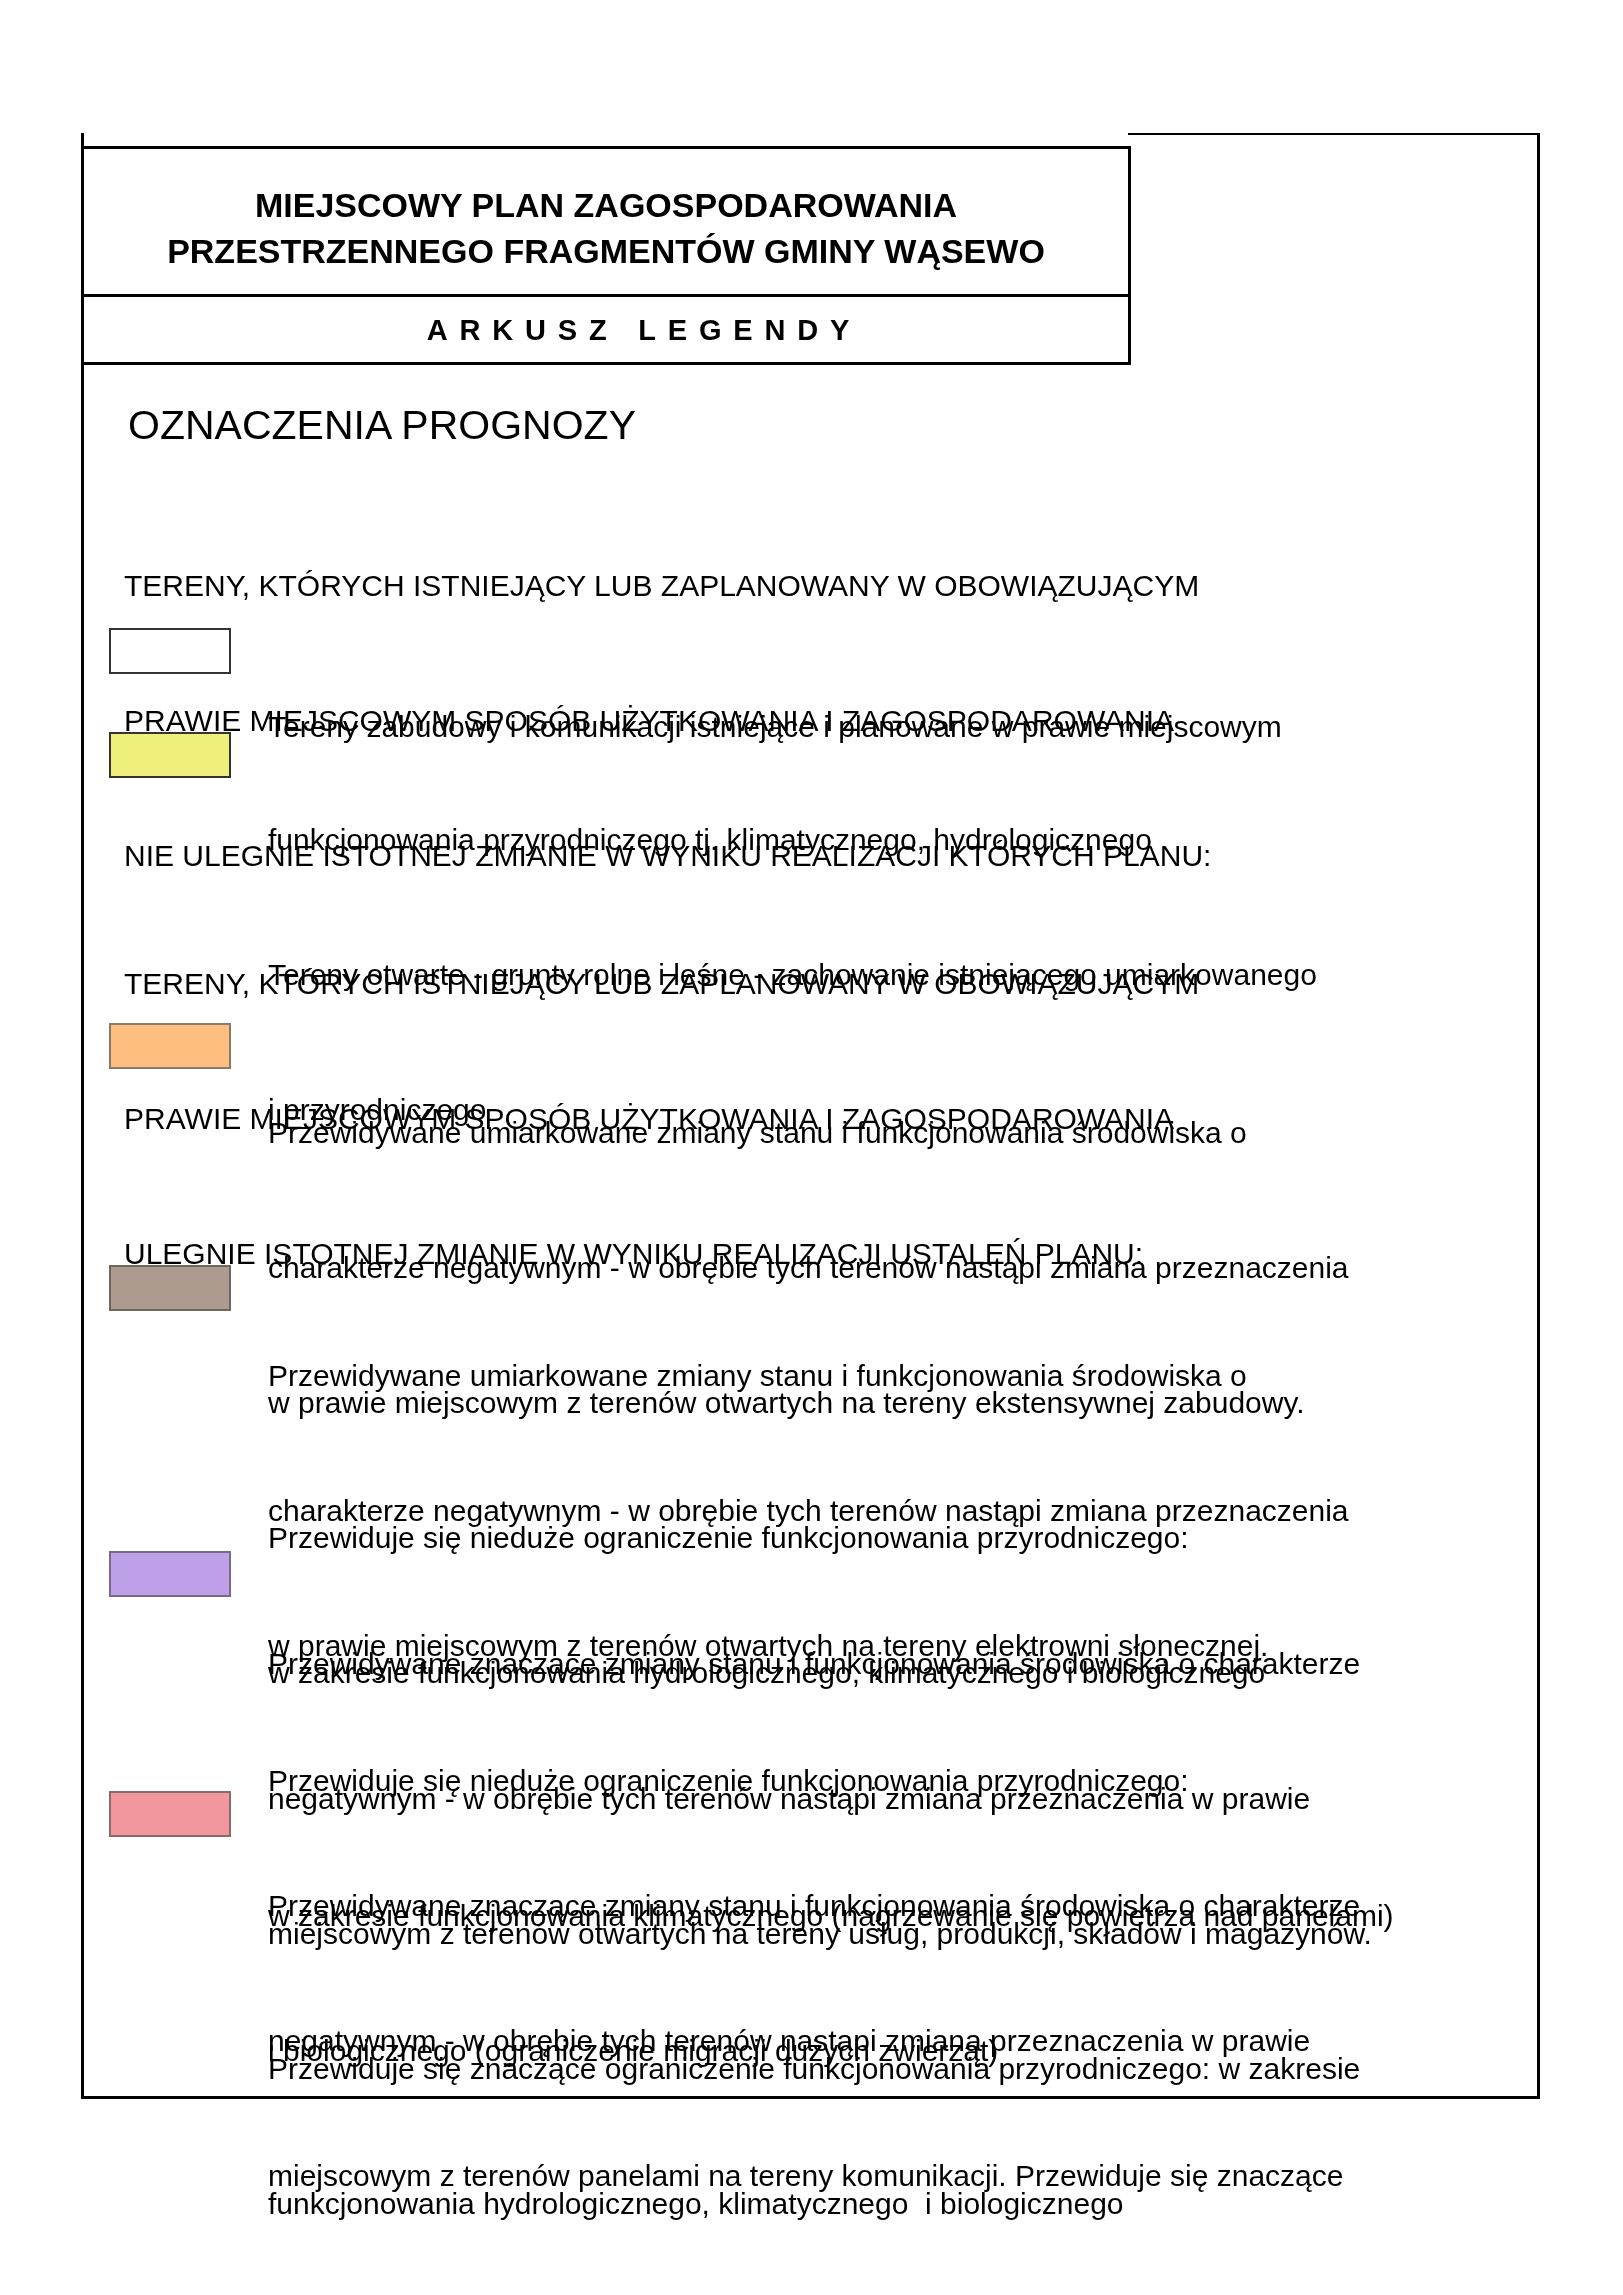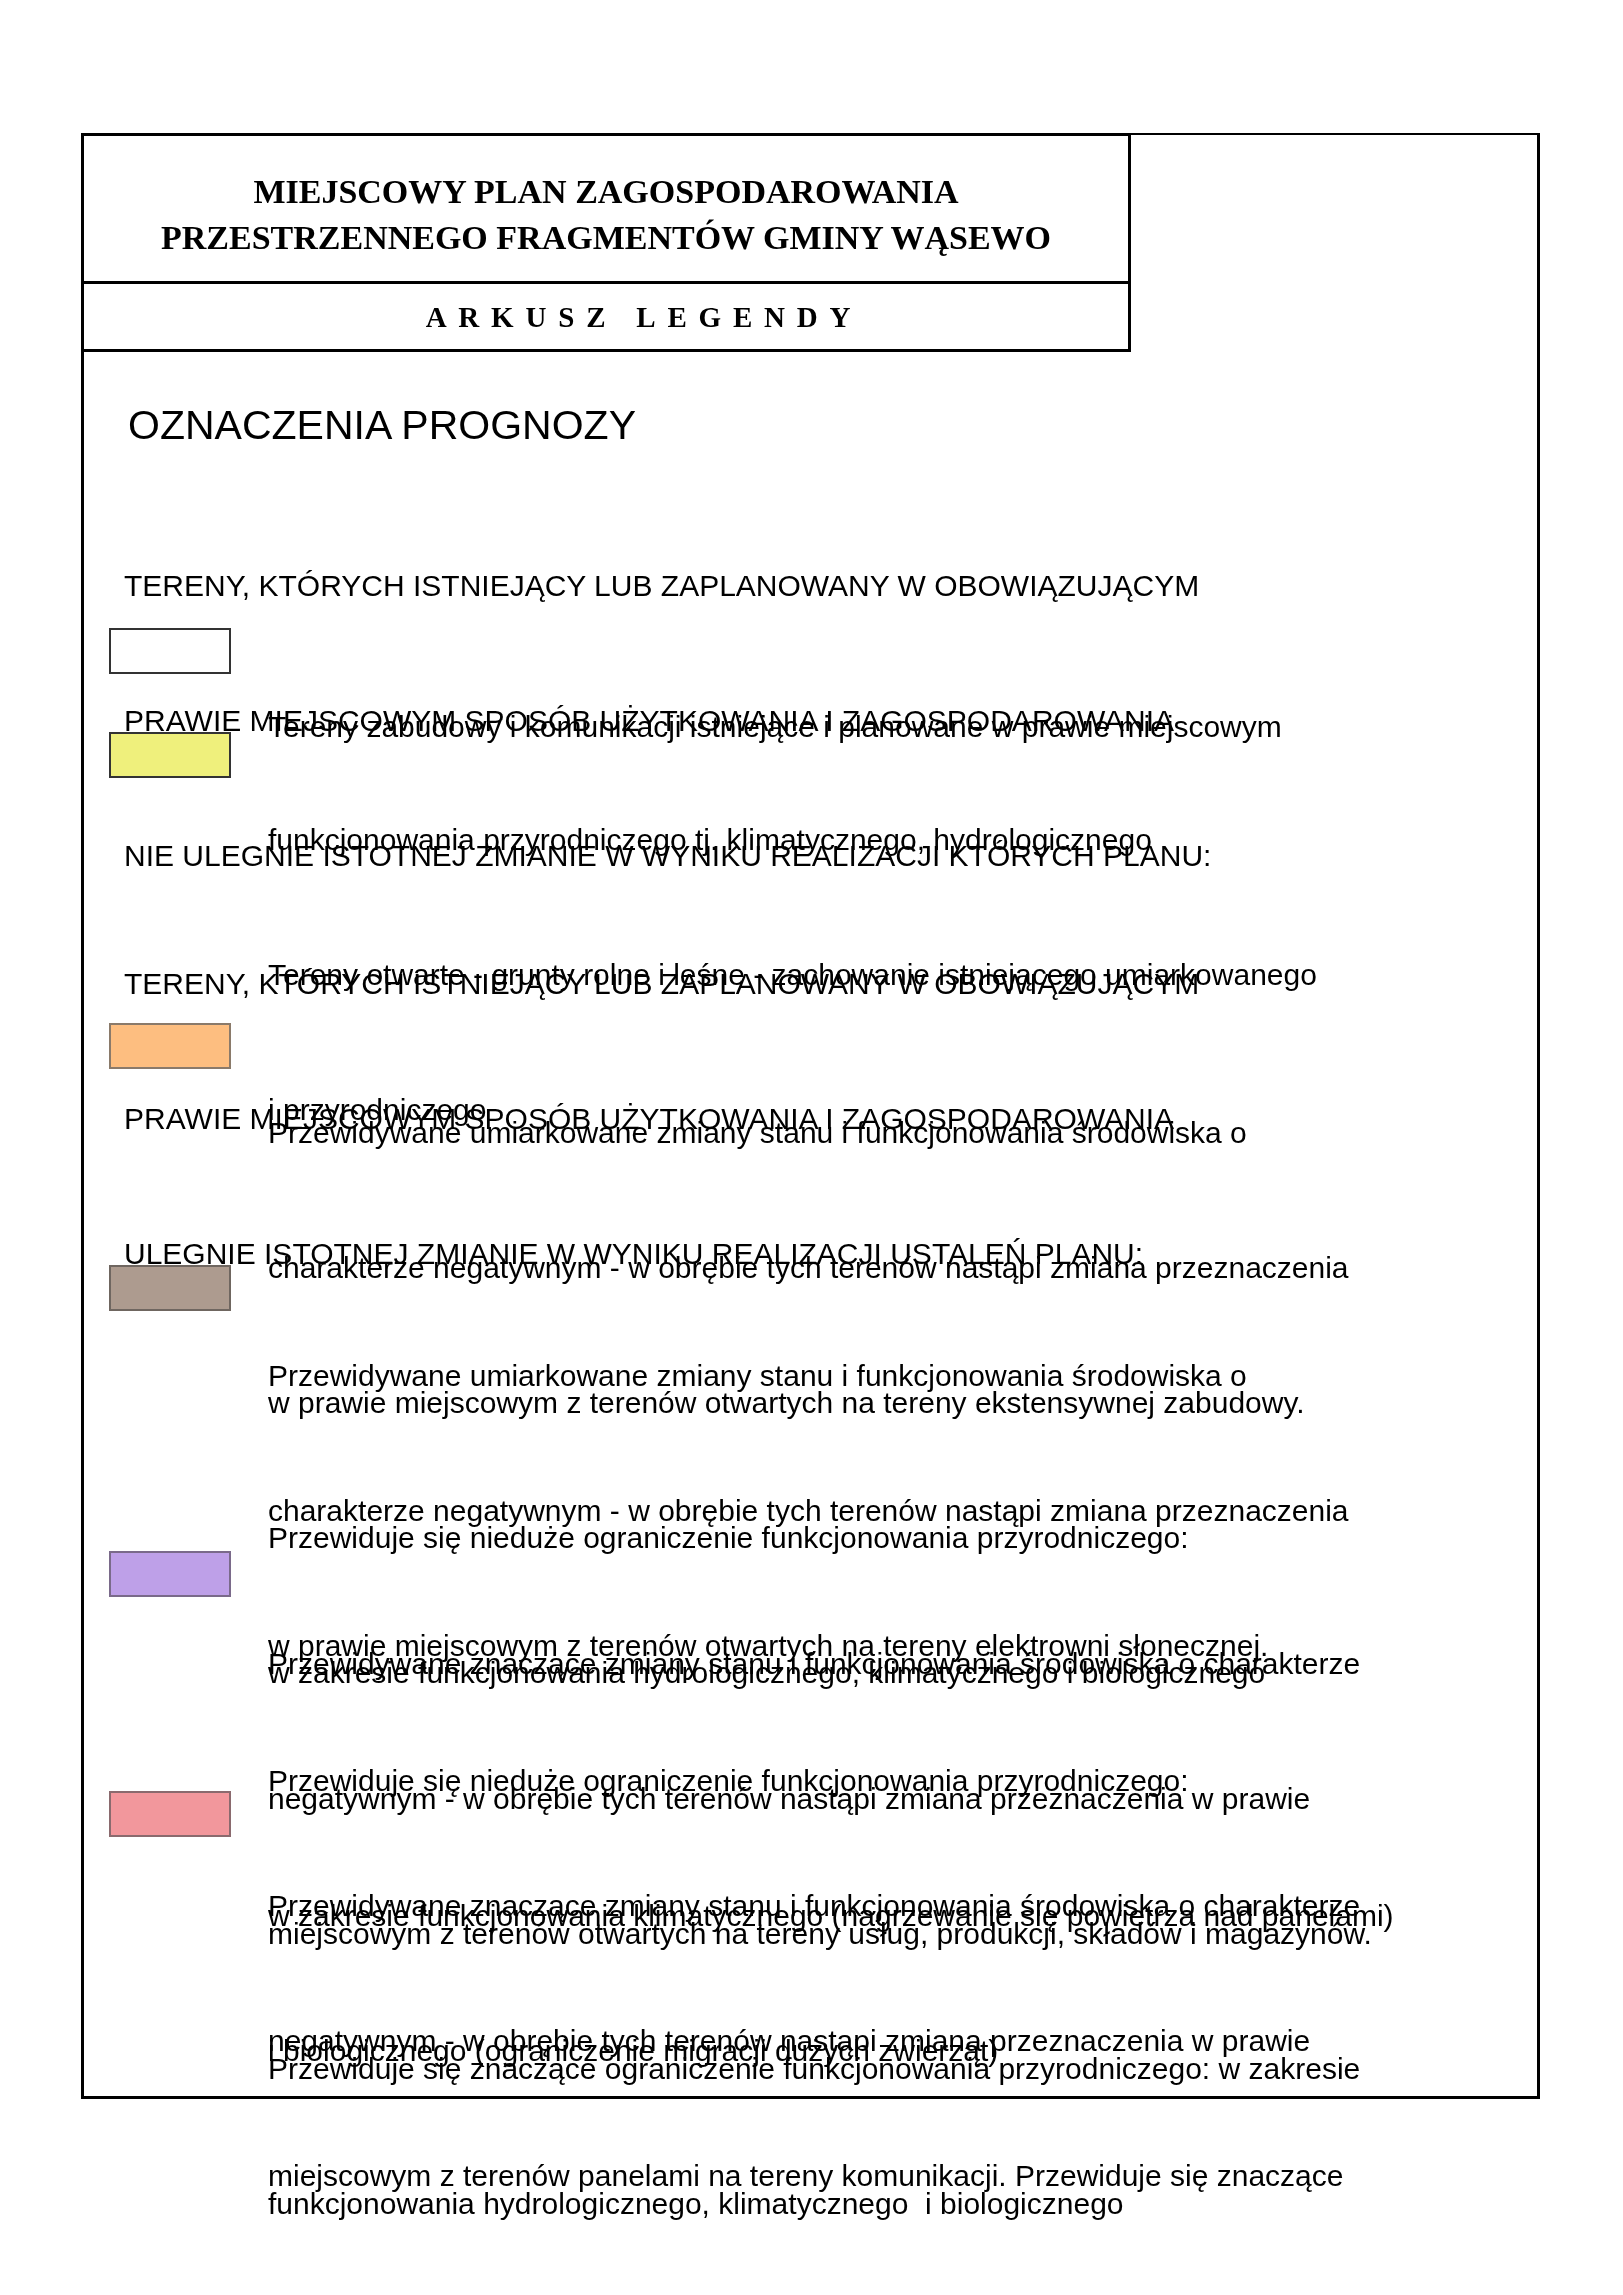--- a/index.html
+++ b/index.html
@@ -10,22 +10,22 @@
     .frame {
       position: absolute; left: 81px; top: 133px;
       width: 1459px; height: 1966px;
       border-left: 3.3px solid #000; border-right: 3.3px solid #000; border-bottom: 3.9px solid #000;
       box-sizing: border-box;
     }
     .frame-top-right {
       position: absolute; left: 1128px; top: 133px; width: 412px; height: 2px; background: #000;
     }
     .header-box {
-      position: absolute; left: 81px; top: 133px; width: 1050px; height: 219px;
-      border: 3.9px solid #000; border-left-width: 3.3px; box-sizing: border-box; font-family: Liberation Serif, serif;
+      position: absolute; left: 81px; top: 146px; width: 1050px; height: 219px;
+      border: 3.9px solid #000; border-left-width: 3.3px; box-sizing: border-box;
     }
     .header-title {
       position: absolute; left: 0; top: 33px; width: 100%;
       text-align: center; font-weight: bold; font-size: 34px; line-height: 46px;
     }
     .header-divider {
       position: absolute; left: 0; top: 145px; width: 100%; height: 3.3px; background: #000;
     }
     .header-sub {
       position: absolute; left: 0; top: 162px; width: 100%;

